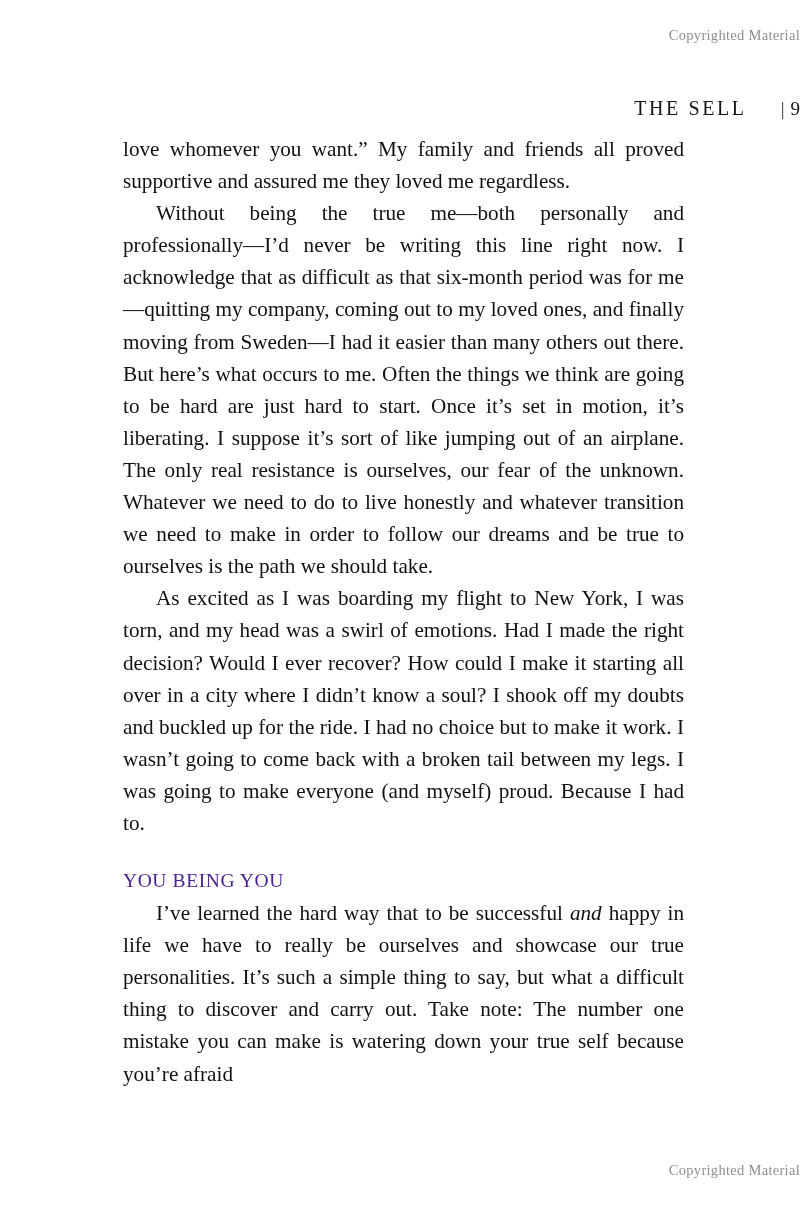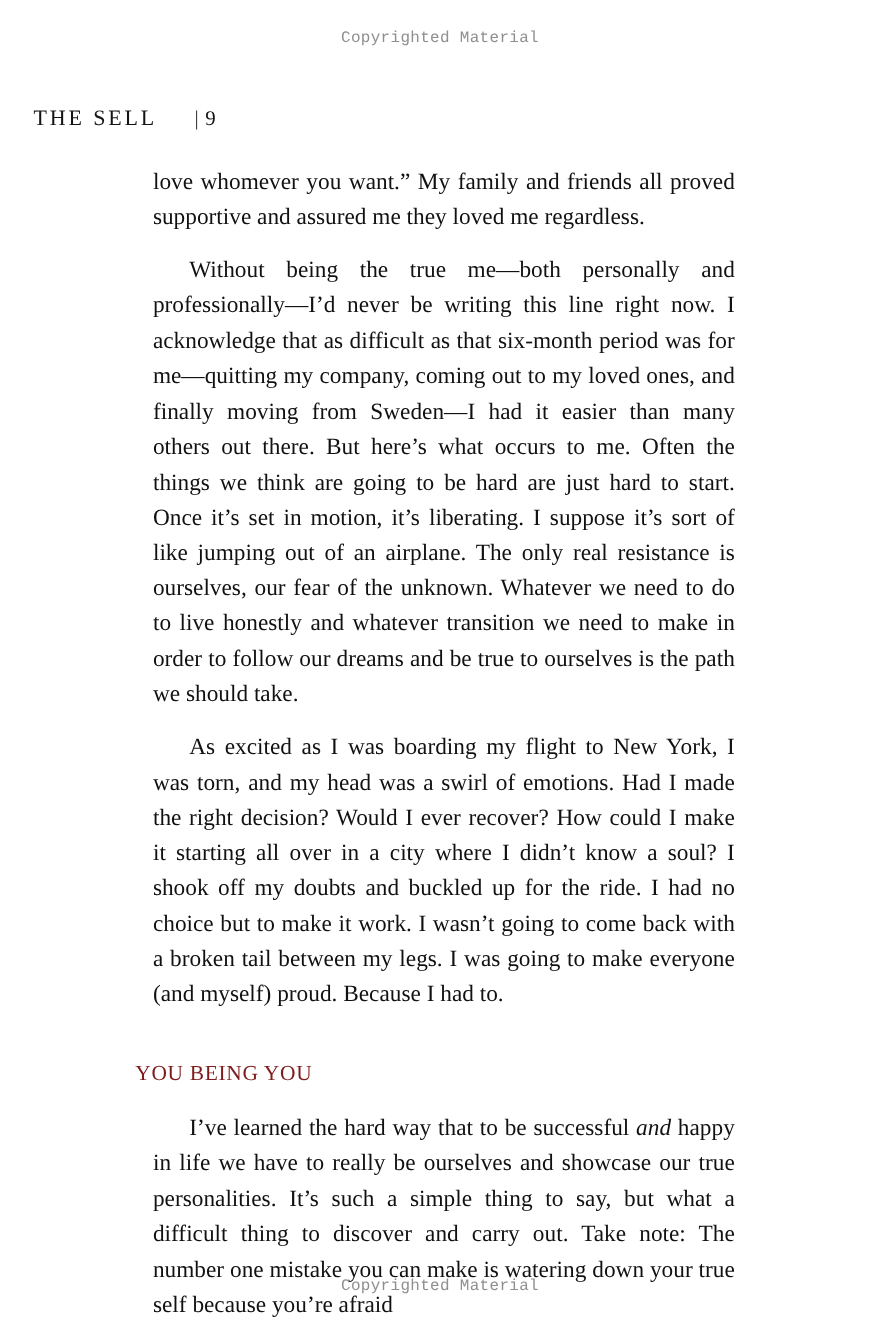--- a/index.html
+++ b/index.html
@@ -21,37 +21,37 @@
     width: 800px;
     height: 1206px;
     background: #ffffff;
   }
 
   
   .watermark {
     position: absolute;
     left: 0;
     width: 800px;
-    text-align: center;
-    font-family: Liberation Mono, monospace;
+    text-align: right;
+    font-family: Liberation Serif, serif;
     font-size: 14.5px;
     letter-spacing: 0.3px;
     color: #8f8f8f;
     user-select: none;
   }
   .watermark-top { top: 27px; }
   .watermark-bottom { top: 1162px; }
 
   
   .running-head {
     position: absolute;
     top: 74px;
     left: 0;
     width: 800px;
-    text-align: left;
+    text-align: right;
     font-size: 20px;
     letter-spacing: 2.6px;
     color: #141414;
     white-space: pre;
   }
   .running-head .rh-title {
     font-variant: small-caps;
   }
   .running-head .rh-gap {
     display: inline-block;
@@ -70,21 +70,21 @@
 
   
   .textblock {
     position: absolute;
     left: 123px;
     top: 133px;
     width: 561px;
   }
 
   p.body-par {
-    margin: 16px;
+    margin: 0;
     text-align: justify;
     text-justify: inter-word;
     font-size: 21.2px;
     line-height: 32.1px;
     color: #111111;
     text-indent: 0;
     hyphens: none;
   }
   p.body-par.indent {
     text-indent: 33px;
@@ -105,21 +105,21 @@
 
   em.ital {
     font-style: italic;
   }
 
   .section-heading {
     margin: 0;
     font-size: 19.5px;
     font-variant: small-caps;
     letter-spacing: 0.6px;
-    color: #7f1d1d;
+    color: #4c1d95;
     font-weight: normal;
     padding-top: 31px;
     padding-bottom: 5px;
   }
 </style>
 </head>
 <body>
 
 <div class="page">
 

